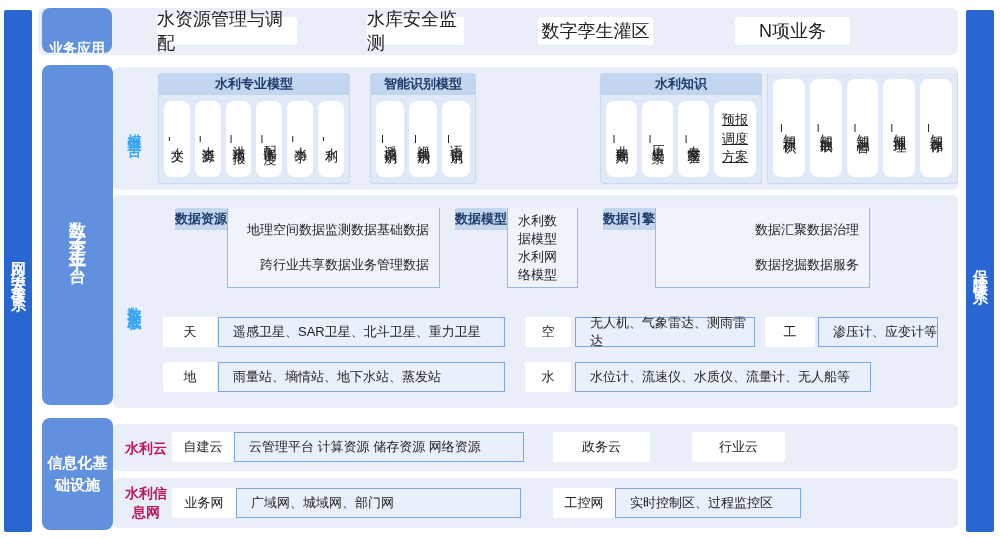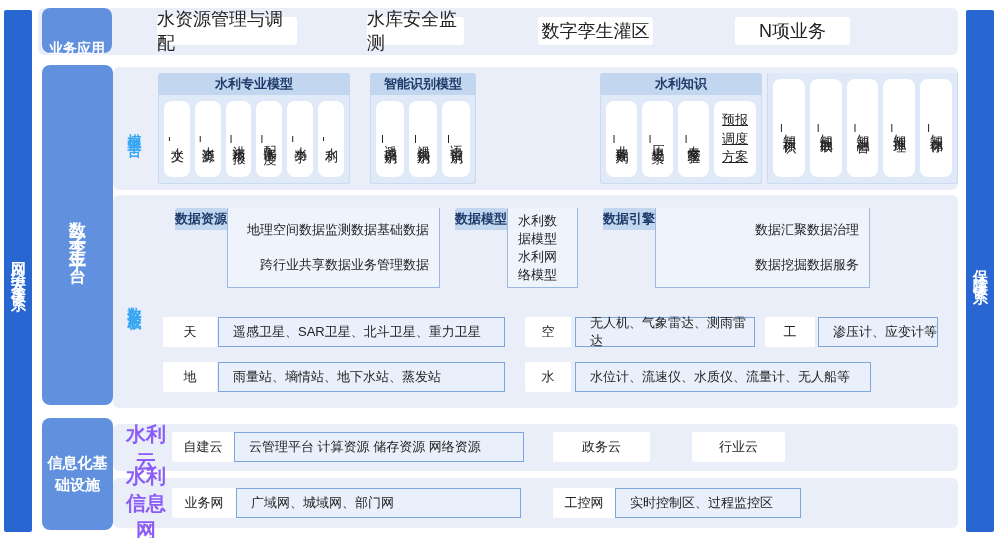--- a/index.html
+++ b/index.html
@@ -18,21 +18,21 @@
   .bluelabel .vtext{writing-mode:vertical-rl;text-orientation:upright;font-size:17px;letter-spacing:9px;}
   .bluelabel .htext{font-size:15px;line-height:1.5;width:64px;}
   
   .topitem{position:absolute;top:9px;height:28px;background:#fff;border-radius:3px;
         display:flex;align-items:center;justify-content:center;font-size:18px;color:#222;}
   
   .cyanlabel-v{position:absolute;left:13px;top:50%;transform:translateY(-50%);
         writing-mode:vertical-rl;text-orientation:upright;color:#38a6f3;font-weight:bold;
         font-size:14px;letter-spacing:3px;}
   .cyanlabel-h{position:absolute;left:9px;top:50%;transform:translateY(-50%);width:48px;
-        text-align:center;color:#8b5cf6;font-weight:bold;font-size:20px;line-height:1.35;}
+        text-align:center;color:#be185d;font-weight:bold;font-size:14px;line-height:1.35;}
   
   .mgroup{position:absolute;top:6px;height:111px;display:flex;flex-direction:column;}
   .ghead{height:22px;background:#c3d6f0;border-radius:3px 3px 0 0;color:#1e3a68;
         font-size:13px;font-weight:bold;display:flex;align-items:center;justify-content:center;}
   .mbody{flex:1;background:#dfe9f7;border:1px solid #c9daf2;border-top:none;border-radius:0 0 3px 3px;
         display:flex;gap:5px;padding:6px 5px;box-sizing:border-box;}
   .vcard{flex:1;background:#fff;border-radius:8px;display:flex;align-items:center;justify-content:center;text-decoration:underline;}
   .vcard .vt{writing-mode:vertical-rl;text-orientation:upright;font-size:13px;color:#222;letter-spacing:2px;}
   .vcard.wide{flex:1.35;}
   .vcard.wide .vt{writing-mode:horizontal-tb;width:28px;word-break:break-all;text-align:center;

